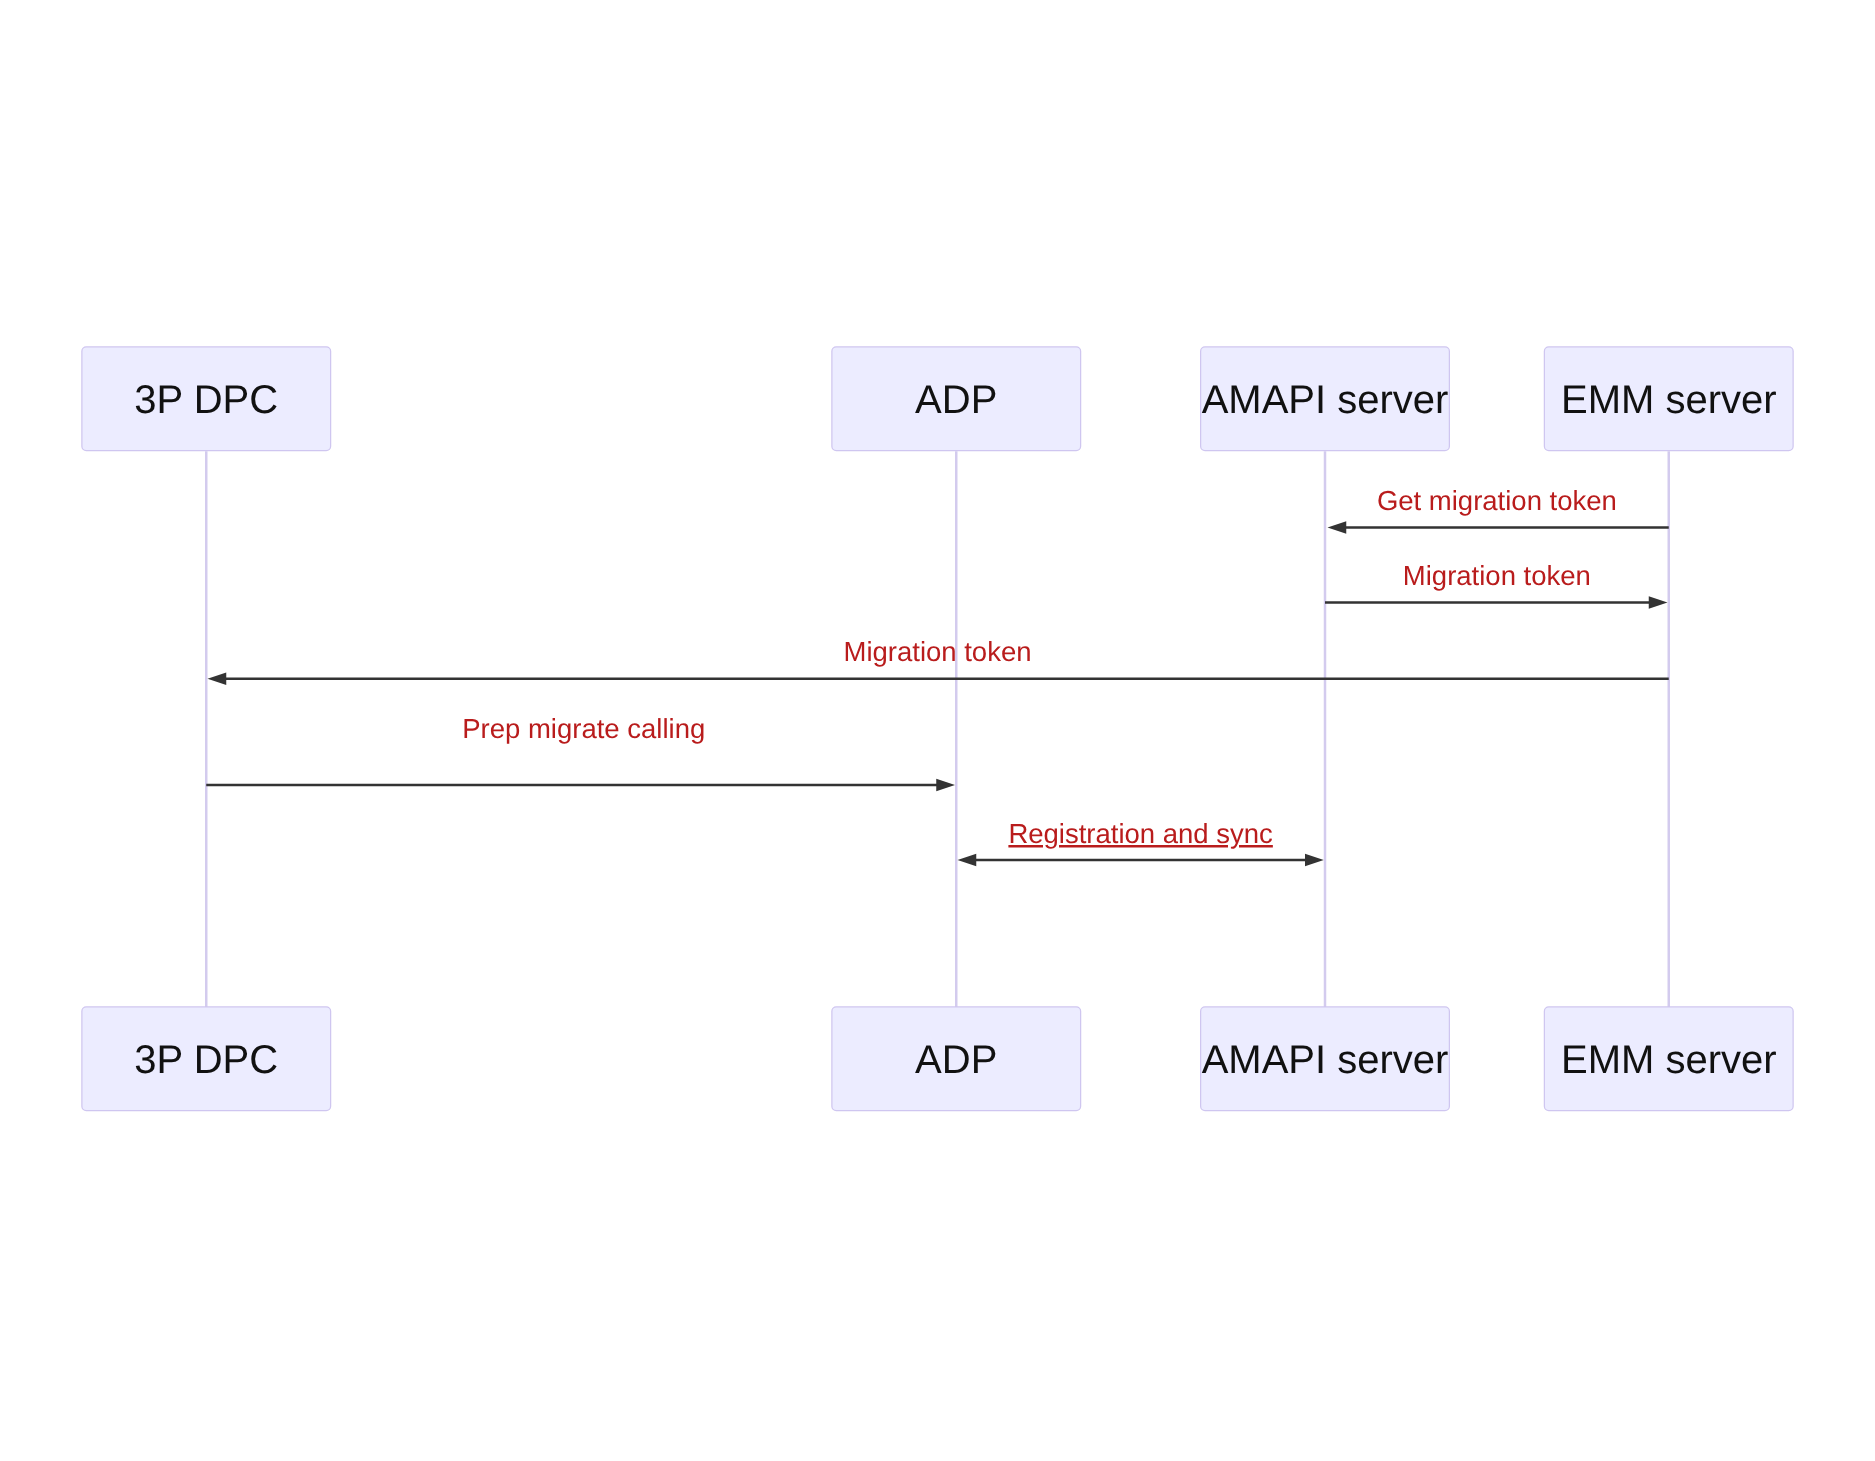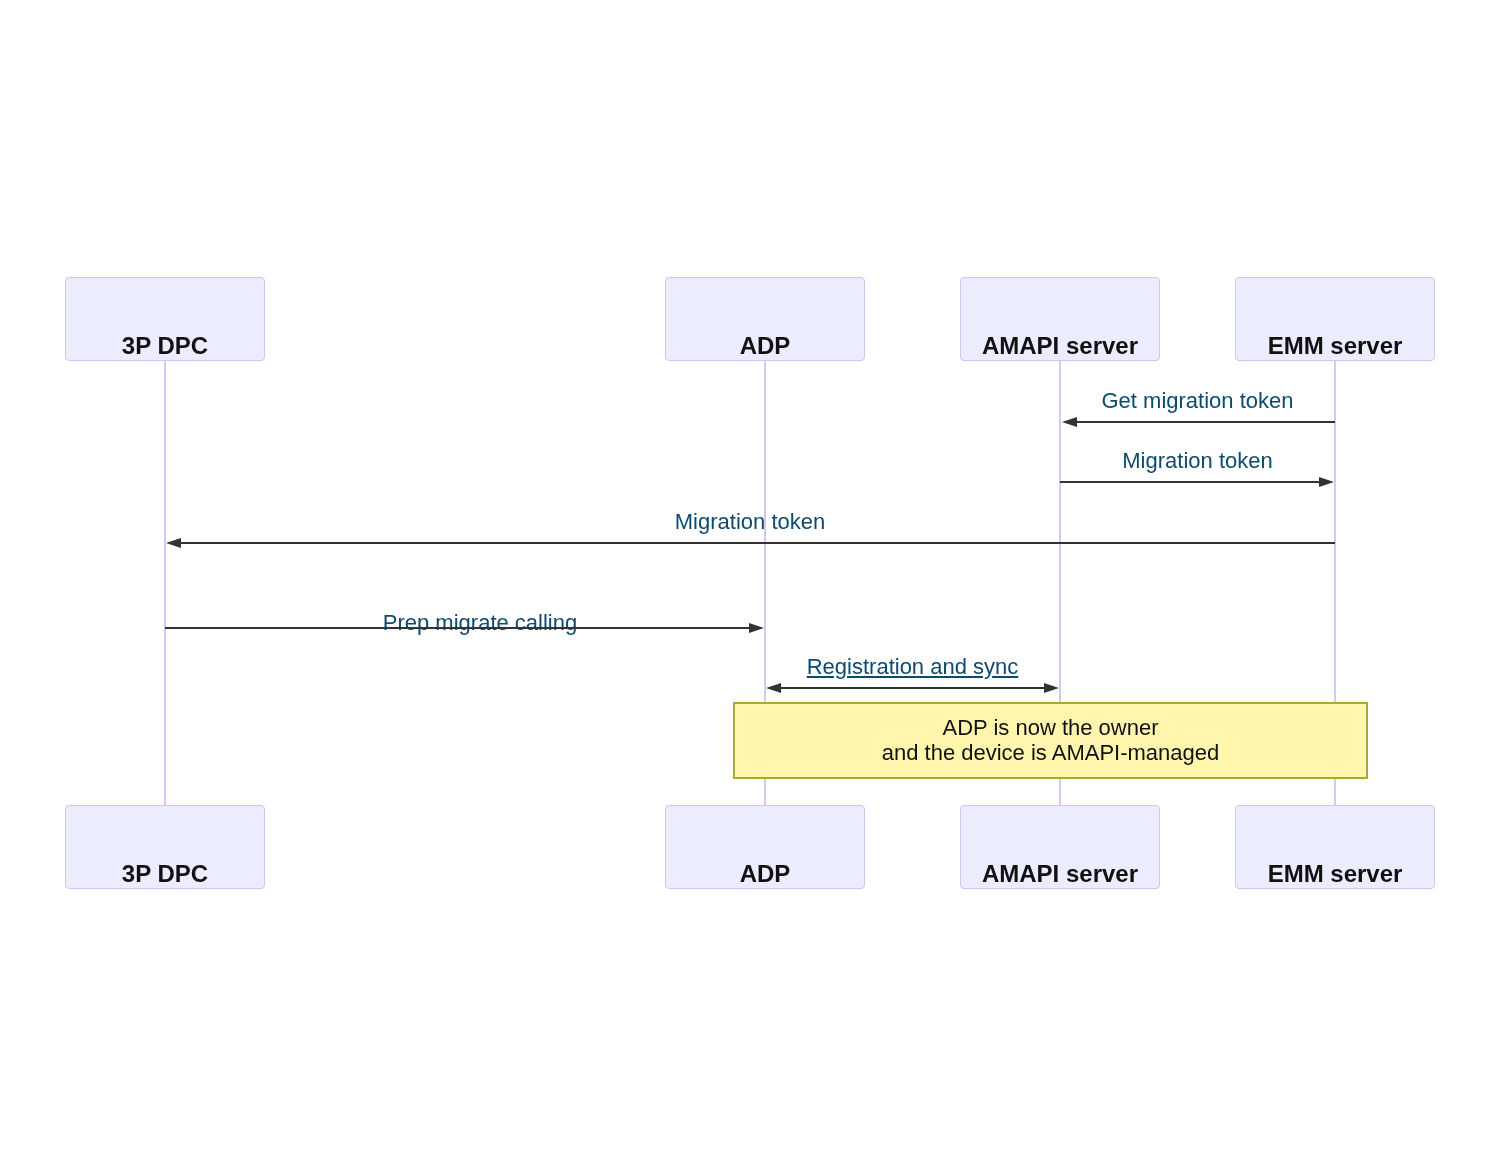--- a/index.html
+++ b/index.html
@@ -13,25 +13,24 @@
   }
   .actor {
     position: absolute;
     width: 200px;
     height: 84px;
     background: #ECECFF;
     border: 1.5px solid #CFC6F0;
     border-radius: 4px;
     box-sizing: border-box;
     display: flex;
-    align-items: flex-end;
+    align-items: center;
     justify-content: center;
-    font-size: 24px;
+    font-size: 32px;
     color: #111111;
-    font-weight: bold;
   }
   .lifeline {
     position: absolute;
     top: 361px;
     height: 445px;
     width: 2px;
     background: #D3CBEE;
   }
   .msg-line {
     position: absolute;
@@ -47,21 +46,21 @@
   }
   .arrow-right {
     position: absolute;
     width: 0; height: 0;
     border-top: 5px solid transparent;
     border-bottom: 5px solid transparent;
     border-left: 15px solid #333333;
   }
   .msg-label {
     position: absolute;
-    color: #0c4a6e;
+    color: #b91c1c;
     font-size: 22px;
     line-height: 25px;
     text-align: center;
   }
   .note {
     position: absolute;
     left: 733px;
     top: 702px;
     width: 635px;
     height: 77px;
@@ -110,38 +109,34 @@
     <div class="arrow-right" style="left:1319px; top:477px;"></div>
   </div>
 
   <div>
     <div class="msg-label" style="left:165px; top:509px; width:1170px;">Migration token</div>
     <div class="msg-line" style="left:180px; top:542px; width:1155px;"></div>
     <div class="arrow-left" style="left:166px; top:538px;"></div>
   </div>
 
   <div>
-    <div class="msg-label" style="left:180px; top:570px; width:600px;margin-top:40px;">
+    <div class="msg-label" style="left:167px; top:570px; width:600px;">
       <div>Prep migrate calling</div>
     </div>
     <div class="msg-line" style="left:165px; top:627px; width:585px;"></div>
     <div class="arrow-right" style="left:749px; top:623px;"></div>
   </div>
 
   <div>
     <div class="msg-label" style="left:765px; top:654px; width:295px;text-decoration:underline;">Registration and sync</div>
     <div class="msg-line" style="left:779px; top:687px; width:267px;"></div>
     <div class="arrow-left" style="left:766px; top:683px;"></div>
     <div class="arrow-right" style="left:1044px; top:683px;"></div>
   </div>
 
-  <div class="note">
-    <div>ADP is now the owner</div>
-    <div>and the device is AMAPI-managed</div>
-  </div>
 
   <div class="actor" style="left:65px; top:805px;">
     <span>3P DPC</span>
   </div>
   <div class="actor" style="left:665px; top:805px;">
     <span>ADP</span>
   </div>
   <div class="actor" style="left:960px; top:805px;">
     <span>AMAPI server</span>
   </div>

